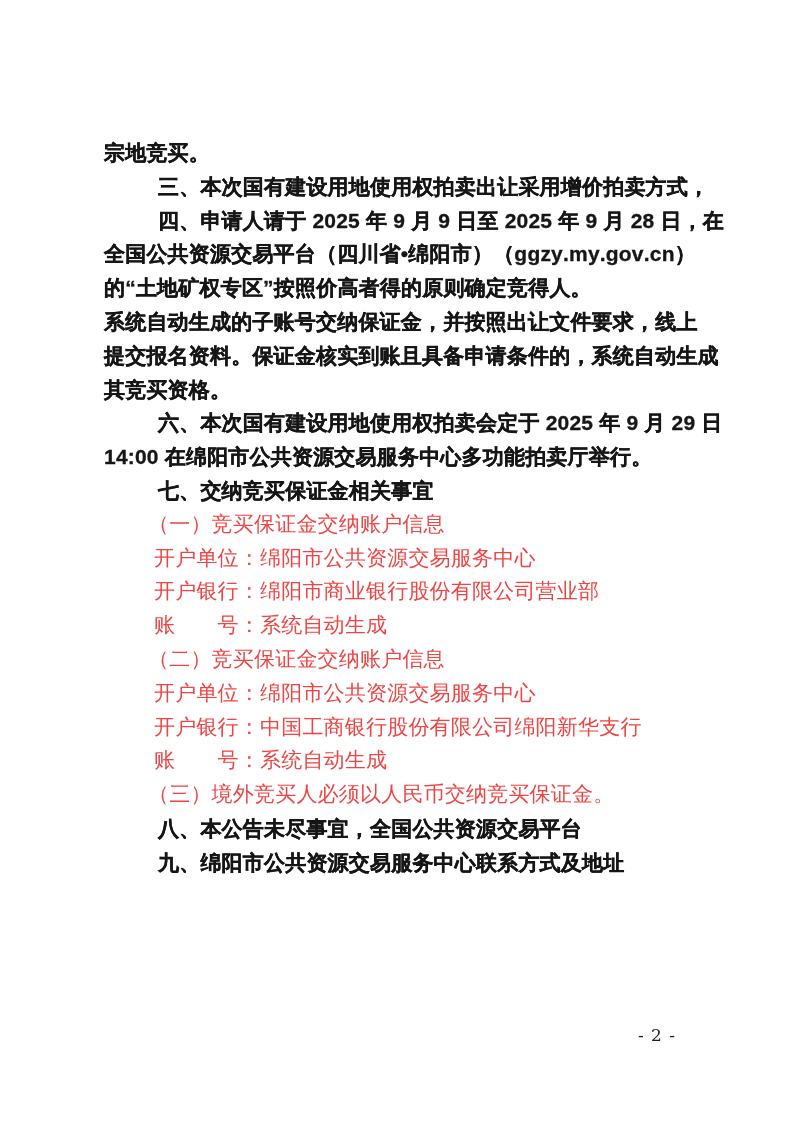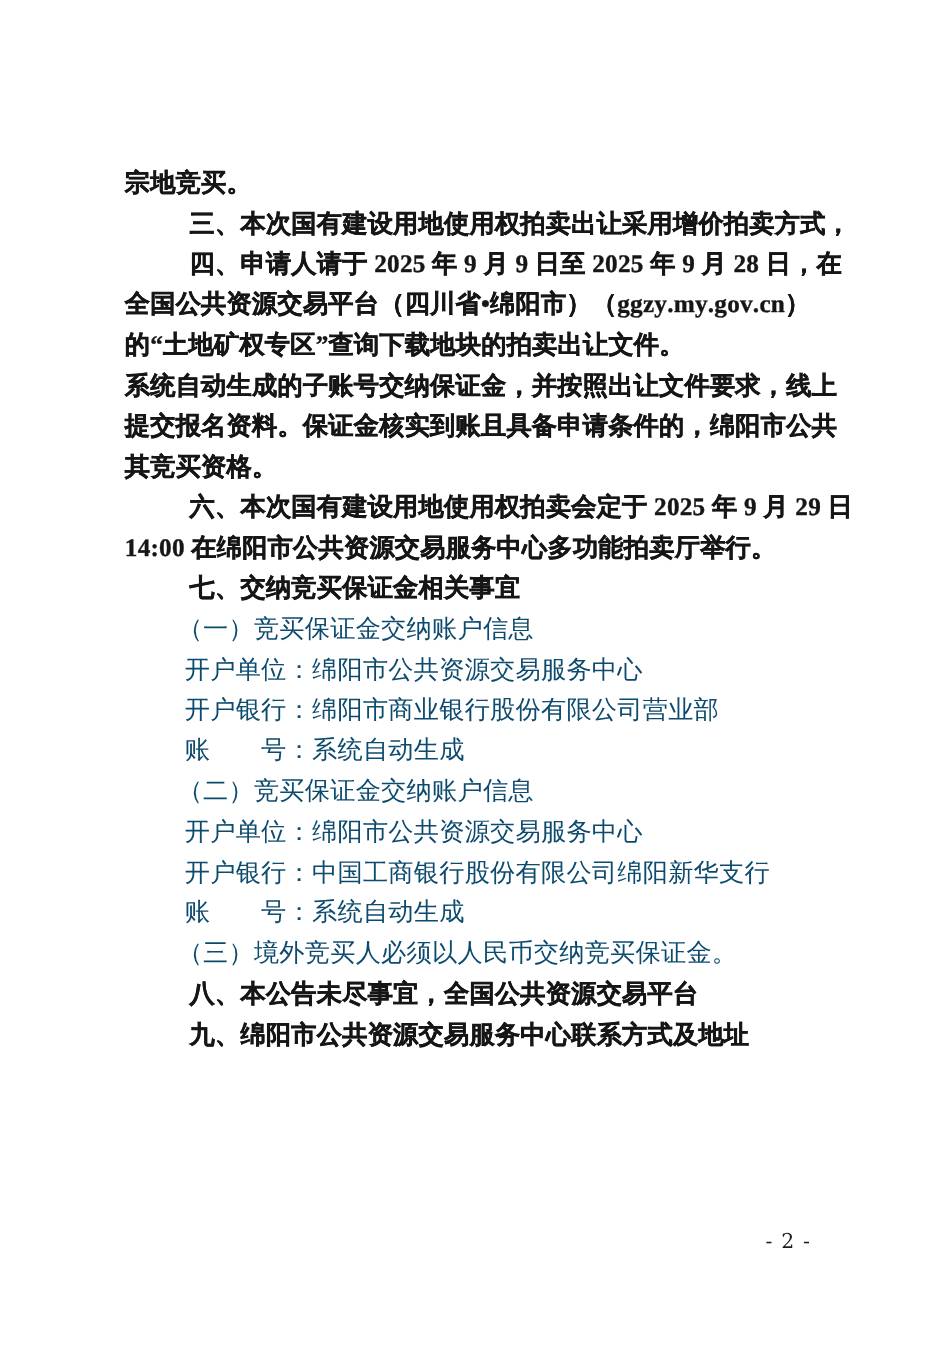--- a/index.html
+++ b/index.html
@@ -24,29 +24,29 @@
   .line {
     height: 33.8px;
     line-height: 33.8px;
     white-space: pre;
     color: #161616;
     font-size: 21px;
     letter-spacing: 0.2px;
   }
   
   .hei {
-    font-family: Liberation Serif, serif;
+    font-family: Liberation Sans, sans-serif;
     font-weight: 600;
     -webkit-text-stroke: 0.3px #161616;
   }
   
   .kai {
     font-family: "DejaVu Serif", serif;
     font-weight: 400;
-    color: #0c4a6e;
+    color: #ef4444;
   }
   .ind-para  { padding-left: 54px; }
   .ind-sub   { padding-left: 44px; }
   .ind-field { padding-left: 50px; }
   .page-number {
     position: absolute;
     top: 1024px;
     right: 117px;
     font-family: "DejaVu Serif", "Liberation Serif", serif;
     font-size: 17px;
@@ -57,23 +57,23 @@
 </style>
 </head>
 <body>
 
 <div class="page">
   <div class="doc-body">
       <div class="line hei">宗地竞买。</div>
       <div class="line hei ind-para">三、本次国有建设用地使用权拍卖出让采用增价拍卖方式，</div>
       <div class="line hei ind-para">四、申请人请于 2025 年 9 月 9 日至 2025 年 9 月 28 日，在</div>
       <div class="line hei">全国公共资源交易平台（四川省•绵阳市）（ggzy.my.gov.cn）</div>
-      <div class="line hei">的“土地矿权专区”查询下载地块的拍卖出让文件。</div>
+      <div class="line hei">的“土地矿权专区”按照价高者得的原则确定竞得人。</div>
       <div class="line hei">系统自动生成的子账号交纳保证金，并按照出让文件要求，线上</div>
-      <div class="line hei">提交报名资料。保证金核实到账且具备申请条件的，绵阳市公共</div>
+      <div class="line hei">提交报名资料。保证金核实到账且具备申请条件的，系统自动生成</div>
       <div class="line hei">其竞买资格。</div>
       <div class="line hei ind-para">六、本次国有建设用地使用权拍卖会定于 2025 年 9 月 29 日</div>
       <div class="line hei">14:00 在绵阳市公共资源交易服务中心多功能拍卖厅举行。</div>
       <div class="line hei ind-para">七、交纳竞买保证金相关事宜</div>
       <div class="line kai ind-sub">（一）竞买保证金交纳账户信息</div>
       <div class="line kai ind-field">开户单位：绵阳市公共资源交易服务中心</div>
       <div class="line kai ind-field">开户银行：绵阳市商业银行股份有限公司营业部</div>
       <div class="line kai ind-field">账　　号：系统自动生成</div>
       <div class="line kai ind-sub">（二）竞买保证金交纳账户信息</div>
       <div class="line kai ind-field">开户单位：绵阳市公共资源交易服务中心</div>

